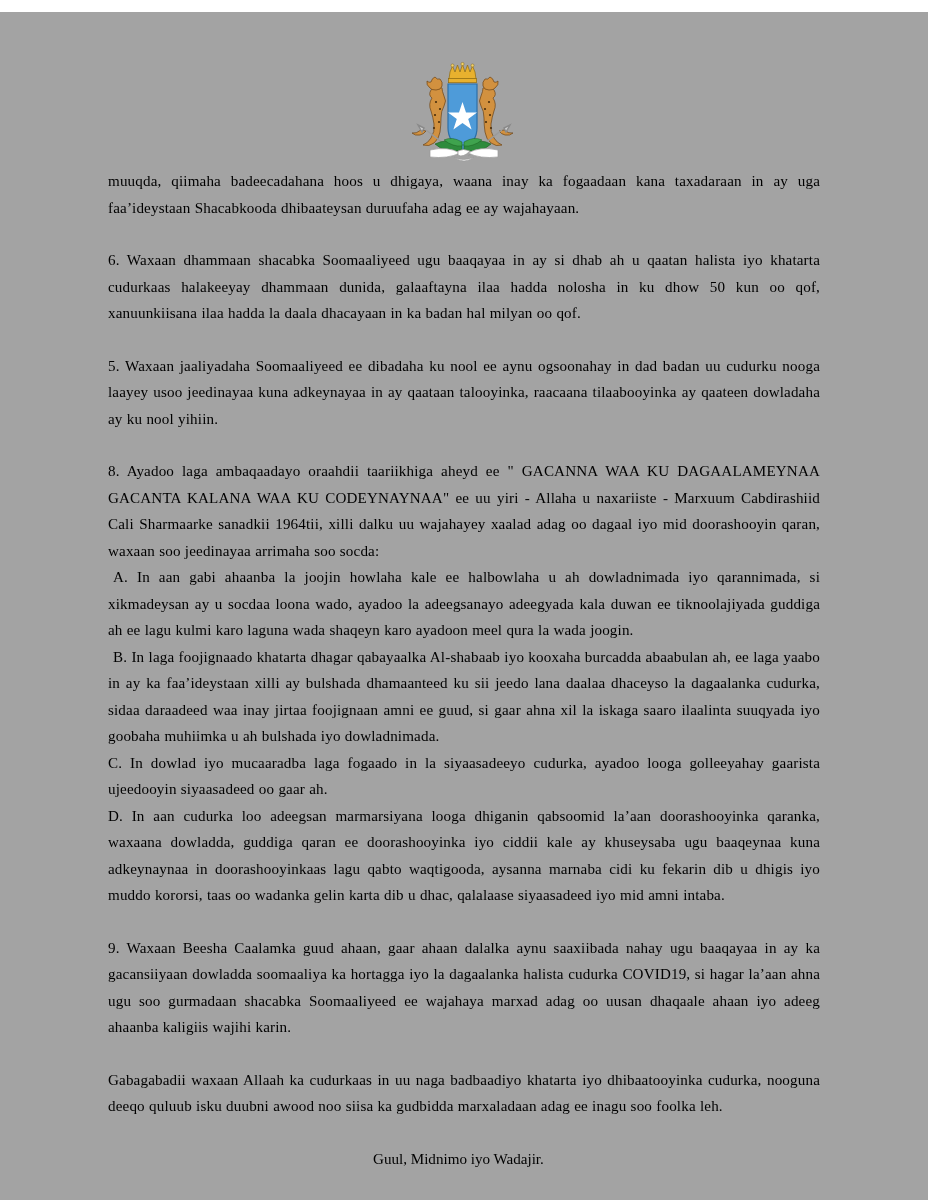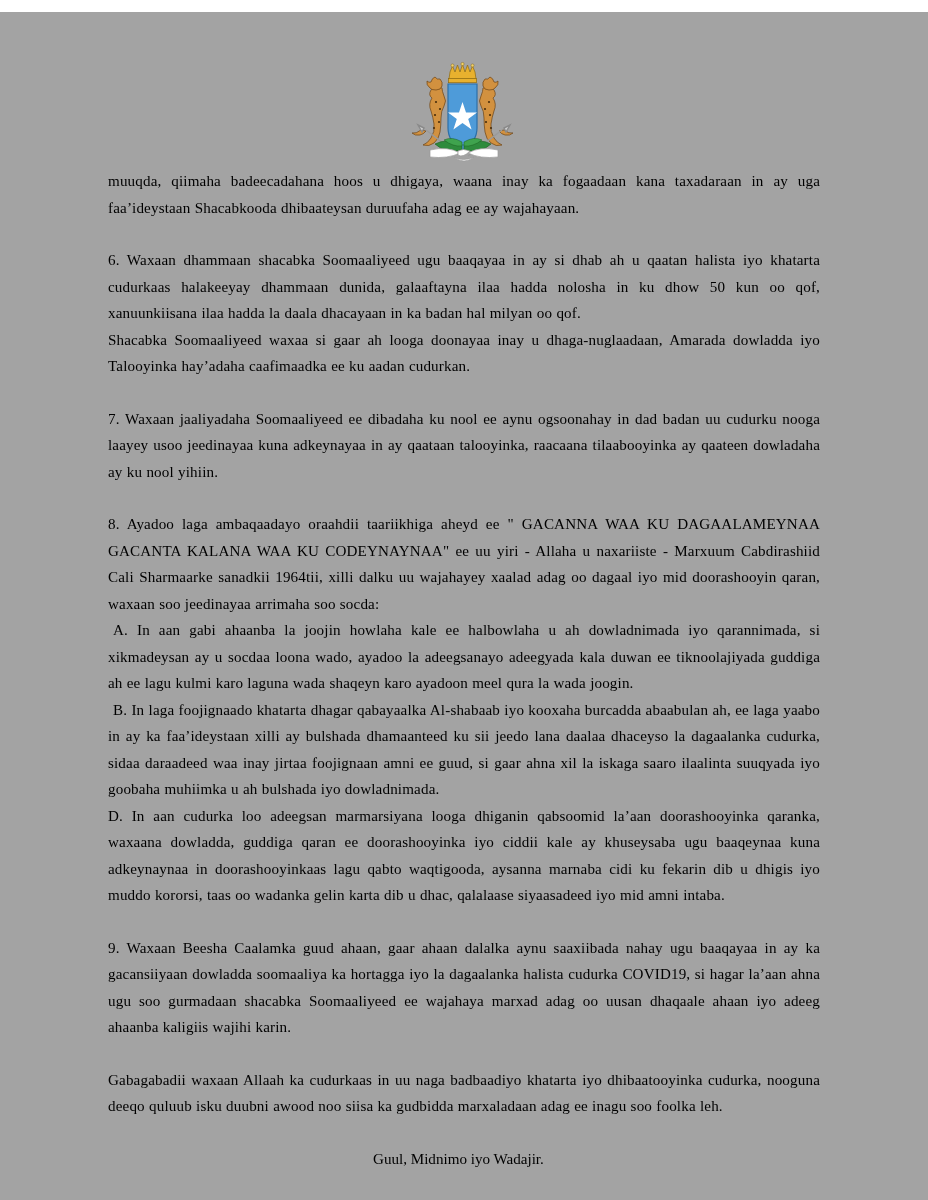--- a/index.html
+++ b/index.html
@@ -132,29 +132,29 @@
       </g>
     </svg>
   </div>
 
   <div class="doc-body">
 
     <p class="para">muuqda, qiimaha badeecadahana hoos u dhigaya, waana inay ka fogaadaan kana taxadaraan in ay uga faa’ideystaan Shacabkooda dhibaateysan duruufaha adag ee ay wajahayaan.</p>
     <div class="gap-lg"></div>
 
     <p class="para">6. Waxaan dhammaan shacabka Soomaaliyeed ugu baaqayaa in ay si dhab ah u qaatan halista iyo khatarta cudurkaas halakeeyay dhammaan dunida, galaaftayna ilaa hadda nolosha in ku dhow 50 kun oo qof, xanuunkiisana ilaa hadda la daala dhacayaan in ka badan hal milyan oo qof.</p>
-    <p class="para">Shacabka Soomaaliyeed waxaa si gaar ah looga doonayaa inay u dhaga-nuglaadaan, Amarada dowladda iyo Talooyinka hay’adaha caafimaadka ee ku aadan cudurkan.</p>
     <div class="gap-lg"></div>
 
-    <p class="para">7. Waxaan jaaliyadaha Soomaaliyeed ee dibadaha ku nool ee aynu ogsoonahay in dad badan uu cudurku nooga laayey usoo jeedinayaa kuna adkeynayaa in ay qaataan talooyinka, raacaana tilaabooyinka ay qaateen dowladaha ay ku nool yihiin.</p>
+    <p class="para">5. Waxaan jaaliyadaha Soomaaliyeed ee dibadaha ku nool ee aynu ogsoonahay in dad badan uu cudurku nooga laayey usoo jeedinayaa kuna adkeynayaa in ay qaataan talooyinka, raacaana tilaabooyinka ay qaateen dowladaha ay ku nool yihiin.</p>
     <div class="gap-lg"></div>
 
     <p class="para">8. Ayadoo laga ambaqaadayo oraahdii taariikhiga aheyd ee " GACANNA WAA KU DAGAALAMEYNAA GACANTA KALANA WAA KU CODEYNAYNAA" ee uu yiri - Allaha u naxariiste - Marxuum Cabdirashiid Cali Sharmaarke sanadkii 1964tii, xilli dalku uu wajahayey xaalad adag oo dagaal iyo mid doorashooyin qaran, waxaan soo jeedinayaa arrimaha soo socda:</p>
     <p class="para sub-indent">A. In aan gabi ahaanba la joojin howlaha kale ee halbowlaha u ah dowladnimada iyo qarannimada, si xikmadeysan ay u socdaa loona wado, ayadoo la adeegsanayo adeegyada kala duwan ee tiknoolajiyada guddiga ah ee lagu kulmi karo laguna wada shaqeyn karo ayadoon meel qura la wada joogin.</p>
     <p class="para sub-indent">B. In laga foojignaado khatarta dhagar qabayaalka Al-shabaab iyo kooxaha burcadda abaabulan ah, ee laga yaabo in ay ka faa’ideystaan xilli ay bulshada dhamaanteed ku sii jeedo lana daalaa dhaceyso la dagaalanka cudurka, sidaa daraadeed waa inay jirtaa foojignaan amni ee guud, si gaar ahna xil la iskaga saaro ilaalinta suuqyada iyo goobaha muhiimka u ah bulshada iyo dowladnimada.</p>
+    <p class="para">C. In dowlad iyo mucaaradba laga fogaado in la siyaasadeeyo cudurka, ayadoo looga golleeyahay gaarista ujeedooyin siyaasadeed oo gaar ah.</p>
     <p class="para">D. In aan cudurka loo adeegsan marmarsiyana looga dhiganin qabsoomid la’aan doorashooyinka qaranka, waxaana dowladda, guddiga qaran ee doorashooyinka iyo ciddii kale ay khuseysaba ugu baaqeynaa kuna adkeynaynaa in doorashooyinkaas lagu qabto waqtigooda, aysanna marnaba cidi ku fekarin dib u dhigis iyo muddo kororsi, taas oo wadanka gelin karta dib u dhac, qalalaase siyaasadeed iyo mid amni intaba.</p>
     <div class="gap-lg"></div>
 
     <p class="para">9. Waxaan Beesha Caalamka guud ahaan, gaar ahaan dalalka aynu saaxiibada nahay ugu baaqayaa in ay ka gacansiiyaan dowladda soomaaliya ka hortagga iyo la dagaalanka halista cudurka COVID19, si hagar la’aan ahna ugu soo gurmadaan shacabka Soomaaliyeed ee wajahaya marxad adag oo uusan dhaqaale ahaan iyo adeeg ahaanba kaligiis wajihi karin.</p>
     <div class="gap-lg"></div>
 
     <p class="para">Gabagabadii waxaan Allaah ka cudurkaas in uu naga badbaadiyo khatarta iyo dhibaatooyinka cudurka, nooguna deeqo quluub isku duubni awood noo siisa ka gudbidda marxaladaan adag ee inagu soo foolka leh.</p>
     <div class="gap-lg"></div>
 
     <p class="closing-line">Guul, Midnimo iyo Wadajir.</p>

